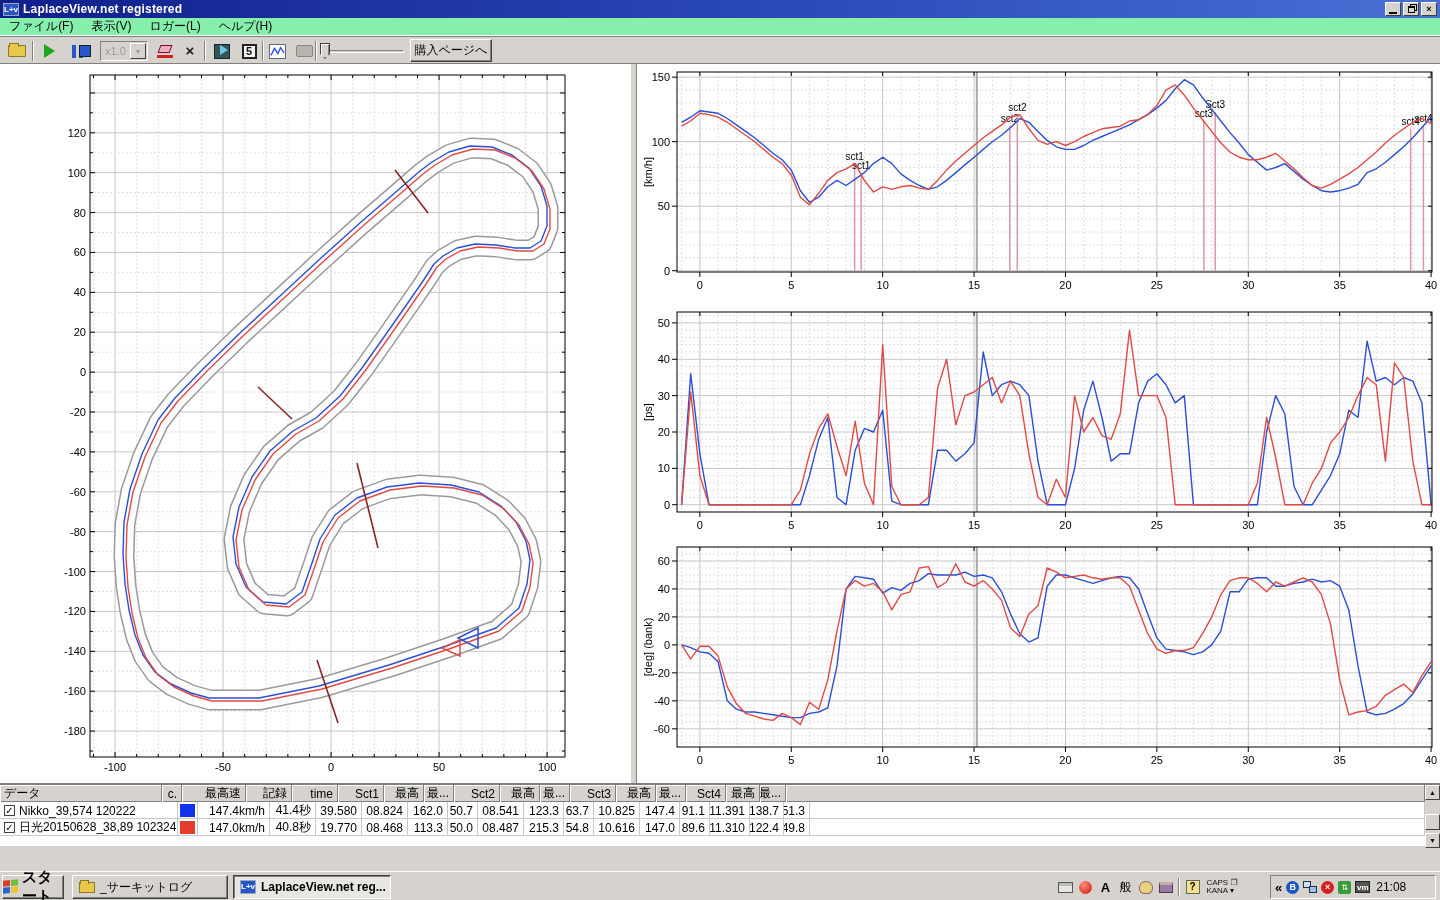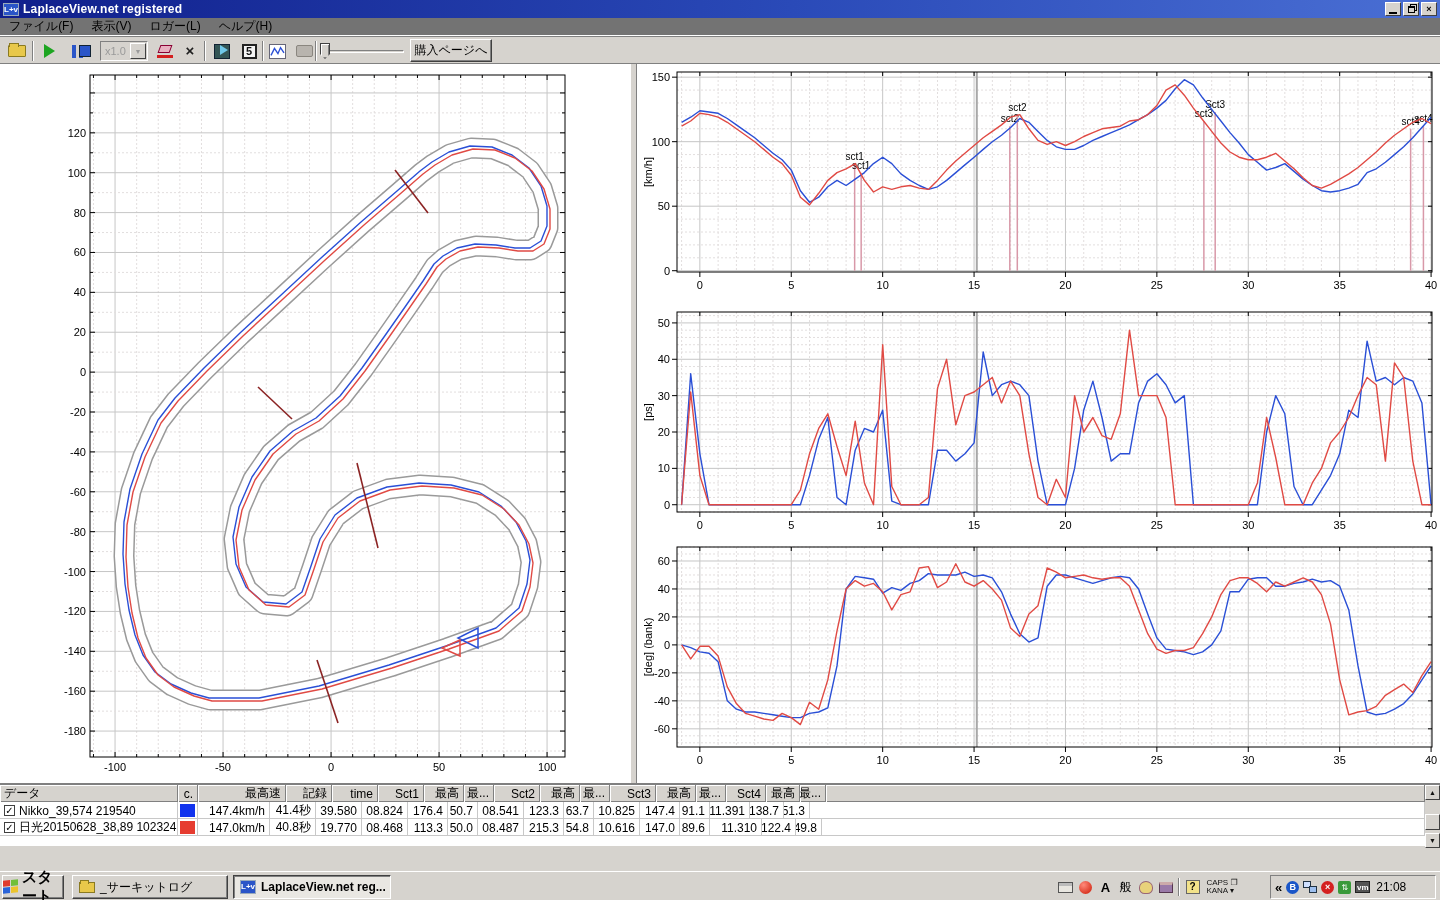--- a/index.html
+++ b/index.html
@@ -13,21 +13,21 @@
   .app-icon { width:16px; height:13px; background:#2a55c8; border:1px solid #9ab;
     color:#fff; font-size:8px; font-weight:bold; line-height:11px; text-align:center; margin-right:4px; }
   .title-text { font-size:12px; font-weight:bold; letter-spacing:0.2px; }
   .win-btns { position:absolute; right:3px; top:2px; display:flex; gap:2px; }
   .win-btn { width:16px; height:14px; background:#d6d3ce; border:1px solid;
     border-color:#fff #404040 #404040 #fff; font-size:9px; line-height:12px;
     text-align:center; color:#000; font-weight:bold; }
   .glyph-min { display:inline-block; width:8px; height:2px; background:#000; margin-top:9px; }
   .glyph-restore { display:inline-block; width:7px; height:7px; border:1px solid #000; border-top-width:2px; margin-top:3px; box-shadow:2px -2px 0 -1px #d6d3ce, 2px -2px 0 0 #000; }
 
-  .menubar { position:absolute; left:0; top:18px; width:1440px; height:18px; background:#737373;
+  .menubar { position:absolute; left:0; top:18px; width:1440px; height:18px; background:#86efac;
     display:flex; align-items:center; font-size:12px; border-bottom:1px solid #fff; }
   .menu-item { padding:1px 9px; }
 
   .toolbar { position:absolute; left:0; top:36px; width:1440px; height:28px; background:#d6d3ce;
     border-top:1px solid #808080; border-bottom:1px solid #808080; }
   .tb { position:absolute; top:3px; height:22px; display:flex; align-items:center; justify-content:center; }
   .tb-sep { position:absolute; top:4px; width:2px; height:20px; border-left:1px solid #808080; border-right:1px solid #fff; }
   .icon-folder { width:18px; height:12px; background:#e8c84a; border:1px solid #8a7a20; border-radius:1px; position:relative; }
   .icon-folder:before { content:""; position:absolute; left:0; top:-3px; width:8px; height:3px; background:#e8c84a; border:1px solid #8a7a20; border-bottom:none; }
   .icon-play { width:0; height:0; border-left:11px solid #1da521; border-top:7px solid transparent; border-bottom:7px solid transparent; }
@@ -772,52 +772,52 @@
         <polyline points="41.6,99.9 50.7,102.7 59.9,106.9 69.0,108.3 78.1,116.7 87.3,155.8 96.4,164.2 105.6,167.0 114.7,167.0 123.8,168.4 133.0,169.8 142.1,171.2 151.3,172.6 160.4,172.6 169.5,168.4 178.7,167.0 187.8,162.8 197.0,120.9 206.1,44.0 215.2,31.4 224.4,32.8 233.5,34.2 242.7,48.2 251.8,42.6 260.9,45.4 270.1,38.4 279.2,35.6 288.4,28.6 297.5,30.0 306.6,30.0 315.8,30.0 324.9,27.2 334.1,31.4 343.2,30.0 352.3,32.8 361.5,46.8 370.6,69.1 379.8,88.7 388.9,97.1 398.0,92.9 407.2,41.2 416.3,30.0 425.5,30.0 434.6,32.8 443.7,35.6 452.9,38.4 462.0,35.6 471.2,32.8 480.3,31.4 489.5,32.8 498.6,44.0 507.7,69.1 516.9,92.9 526.0,104.1 535.2,105.5 544.3,106.9 553.4,109.7 562.6,106.9 571.7,99.9 580.9,85.9 590.0,46.8 599.1,46.8 608.3,34.2 617.4,32.8 626.6,32.8 635.7,41.2 644.8,41.2 654.0,38.4 663.1,37.0 672.3,34.2 681.4,37.0 690.5,35.6 699.7,41.2 708.8,64.9 718.0,120.9 727.1,167.0 736.2,169.8 745.4,168.4 754.5,164.2 763.7,158.6 772.8,148.9 781.9,134.9 791.1,120.9" fill="none" stroke="#2a4fd6" stroke-width="1.4" stroke-linejoin="round"></polyline>
         <polyline points="41.6,99.9 50.7,113.9 59.9,101.3 69.0,101.3 78.1,111.1 87.3,141.9 96.4,158.6 105.6,168.4 114.7,171.2 123.8,174.0 133.0,175.4 142.1,168.4 151.3,172.6 160.4,179.6 169.5,157.2 178.7,164.2 187.8,134.9 197.0,85.9 206.1,44.0 215.2,35.6 224.4,41.2 233.5,38.4 242.7,46.8 251.8,64.9 260.9,49.6 270.1,46.8 279.2,23.0 288.4,21.6 297.5,42.6 306.6,37.0 315.8,18.8 324.9,37.0 334.1,41.2 343.2,35.6 352.3,44.0 361.5,55.1 370.6,83.1 379.8,91.5 388.9,69.1 398.0,60.7 407.2,23.0 416.3,27.2 425.5,32.8 434.6,31.4 443.7,30.0 452.9,32.8 462.0,34.2 471.2,32.8 480.3,32.8 489.5,41.2 498.6,64.9 507.7,88.7 516.9,104.1 526.0,108.3 535.2,105.5 544.3,105.5 553.4,102.7 562.6,88.7 571.7,71.9 580.9,49.6 590.0,35.6 599.1,32.8 608.3,32.8 617.4,38.4 626.6,46.8 635.7,37.0 644.8,41.2 654.0,37.0 663.1,32.8 672.3,37.0 681.4,49.6 690.5,78.9 699.7,134.9 708.8,169.8 718.0,167.0 727.1,165.6 736.2,161.4 745.4,150.3 754.5,144.7 763.7,139.1 772.8,147.5 781.9,130.7 791.1,116.7" fill="none" stroke="#e04a44" stroke-width="1.4" stroke-linejoin="round"></polyline>
         <rect x="37" y="2" width="755" height="200" fill="none" stroke="#000"></rect>
         <text x="12" y="102" font-size="11" text-anchor="middle" fill="#000" transform="rotate(-90 12 102)">[deg] (bank)</text>
       </svg>
   </div>
 
   <div class="grid-area">
     <div class="grid" id="grid">
         <div class="g-row hdr">
-          <div class="g-cell name" style="width: 178px;">データ</div>
+          <div class="g-cell name" style="width: 162px;">データ</div>
           <div class="g-cell" style="width: 20px;">c.</div>
-          <div class="g-cell" style="width: 88px;">最高速</div>
+          <div class="g-cell" style="width: 64px;">最高速</div>
           <div class="g-cell" style="width: 46px;">記録</div>
           <div class="g-cell" style="width: 46px;">time</div>
           <div class="g-cell" style="width: 46px;">Sct1</div>
           <div class="g-cell" style="width: 40px;">最高</div>
           <div class="g-cell" style="width: 30px;">最...</div>
           <div class="g-cell" style="width: 46px;">Sct2</div>
           <div class="g-cell" style="width: 40px;">最高</div>
           <div class="g-cell" style="width: 30px;">最...</div>
           <div class="g-cell" style="width: 46px;">Sct3</div>
           <div class="g-cell" style="width: 40px;">最高</div>
           <div class="g-cell" style="width: 30px;">最...</div>
           <div class="g-cell" style="width: 40px;">Sct4</div>
           <div class="g-cell" style="width: 34px;">最高</div>
           <div class="g-cell" style="width: 26px;">最...</div>
           <div class="g-cell" style="flex: 1 1 0%;"></div>
         </div>
         <div class="g-row">
           <div class="g-cell name" style="width: 178px;">
             <span class="chk">✓</span>
-            <span>Nikko_39,574 219540</span>
+            <span>Nikko_39,574 120222</span>
           </div>
           <div class="g-cell" style="width: 20px; padding: 0px 2px;">
             <span class="swatch" style="background: rgb(17, 51, 238);"></span>
           </div>
           <div class="g-cell" style="width: 72px;">147.4km/h</div>
           <div class="g-cell" style="width: 46px;">41.4秒</div>
           <div class="g-cell" style="width: 46px;">39.580</div>
           <div class="g-cell" style="width: 46px;">08.824</div>
-          <div class="g-cell" style="width: 40px;">176.4</div>
+          <div class="g-cell" style="width: 40px;">162.0</div>
           <div class="g-cell" style="width: 30px;">50.7</div>
           <div class="g-cell" style="width: 46px;">08.541</div>
           <div class="g-cell" style="width: 40px;">123.3</div>
           <div class="g-cell" style="width: 30px;">63.7</div>
           <div class="g-cell" style="width: 46px;">10.825</div>
           <div class="g-cell" style="width: 40px;">147.4</div>
           <div class="g-cell" style="width: 30px;">91.1</div>
           <div class="g-cell" style="width: 40px;">11.391</div>
           <div class="g-cell" style="width: 34px;">138.7</div>
           <div class="g-cell" style="width: 26px;">51.3</div>
@@ -836,21 +836,21 @@
           <div class="g-cell" style="width: 46px;">19.770</div>
           <div class="g-cell" style="width: 46px;">08.468</div>
           <div class="g-cell" style="width: 40px;">113.3</div>
           <div class="g-cell" style="width: 30px;">50.0</div>
           <div class="g-cell" style="width: 46px;">08.487</div>
           <div class="g-cell" style="width: 40px;">215.3</div>
           <div class="g-cell" style="width: 30px;">54.8</div>
           <div class="g-cell" style="width: 46px;">10.616</div>
           <div class="g-cell" style="width: 40px;">147.0</div>
           <div class="g-cell" style="width: 30px;">89.6</div>
-          <div class="g-cell" style="width: 40px; margin-left: 12px;">11.310</div>
+          <div class="g-cell" style="width: 40px;">11.310</div>
           <div class="g-cell" style="width: 34px;">122.4</div>
           <div class="g-cell" style="width: 26px;">49.8</div>
           <div class="g-cell" style="flex: 1 1 0%;"></div>
         </div>
       </div>
     <div class="vscroll">
       <div class="sc-btn" style="top:0">▲</div>
       <div class="sc-thumb"></div>
       <div class="sc-btn" style="bottom:0">▼</div>
     </div>

